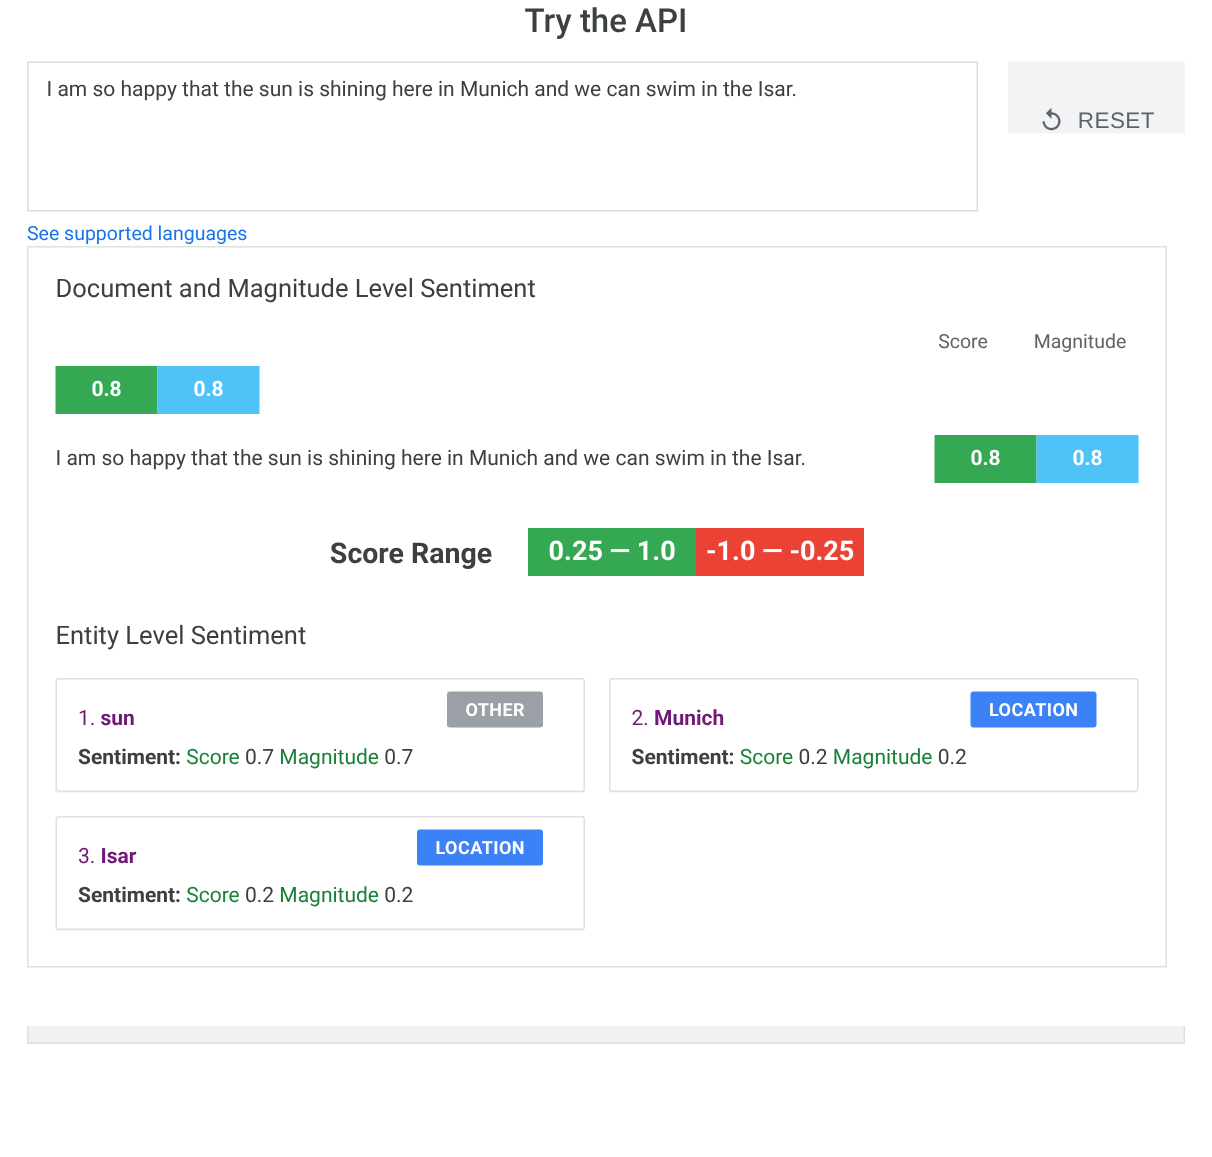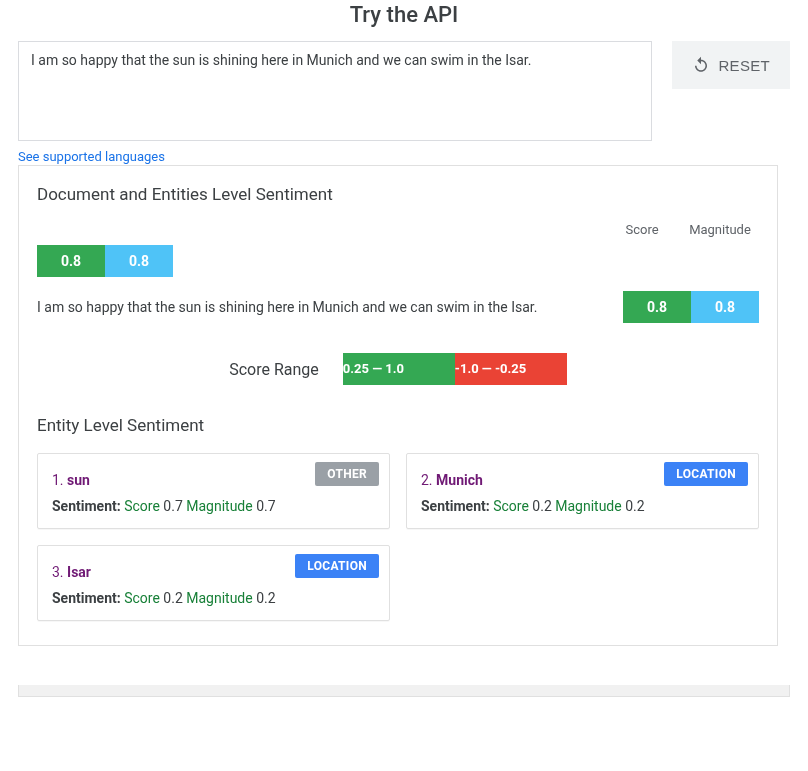--- a/index.html
+++ b/index.html
@@ -28,21 +28,21 @@
     color: #3c4043;
     resize: none;
     outline: none;
   }
   .reset-btn {
     background: #f1f3f4;
     border: none;
     height: 48px;
     padding: 0 20px;
     display: flex;
-    align-items: center;
+    align-items: flex-end;
     gap: 8px;
     font-size: 15px;
     color: #5f6368;
     cursor: pointer;
     font-weight: 500;
     letter-spacing: .3px;
   }
   .reset-icon { width: 18px; height: 18px; fill: #5f6368; }
   .lang-link {
     display: inline-block;
@@ -123,28 +123,29 @@
   .pill-green { background: #34a853; }
   .pill-blue  { background: #4fc3f7; }
   .range-row {
     display: flex;
     align-items: center;
     justify-content: center;
     gap: 24px;
     margin-top: 30px;
     margin-bottom: 30px;
   }
-  .range-label { font-weight: 400; font-size: 16px; text-align: center; }
+  .range-label { font-weight: 700; font-size: 19px; text-align: center; }
   .range-chips { display: flex; }
   .range-chip {
     width: 112px;
     height: 32px;
     line-height: 32px;
+    text-align: center;
     font-weight: 700;
-    font-size: 13px;
+    font-size: 18px;
   }
   .chip-green { background: #34a853; color: #fff; }
   .chip-yellow{ background: #fbe38c; color: #3c4043; }
   .chip-red   { background: #ea4335; color: #fff; }
   .entity-grid {
     display: grid;
     grid-template-columns: 1fr 1fr;
     gap: 16px;
     margin-top: 16px;
   }
@@ -164,21 +165,21 @@
   .entity-title b { font-weight: 700; }
   .entity-sent {
     margin-top: 10px;
     font-size: 14px;
     color: #3c4043;
   }
   .kv-key { color: #188038; }
   .tag {
     position: absolute;
     top: 8px;
-    right: 10px;
+    right: 27px;
     padding: 5px 12px;
     font-size: 12px;
     font-weight: 700;
     color: #fff;
     border-radius: 2px;
     letter-spacing: .3px;
   }
   .tag-other { background: #9aa0a6; }
   .tag-loc   { background: #3b82f6; }
   .hscroll {
@@ -202,21 +203,21 @@
       </svg>
       <span>RESET</span>
     </button>
   </div>
 
   <a href="#" class="lang-link">See supported languages</a>
 
 
   <div class="scroll-area">
     <div class="panel">
-      <div class="section-h">Document and Entities Level Sentiment</div>
+      <div class="section-h">Document and Magnitude Level Sentiment</div>
 
       <div class="headers-row">
         <div class="hdr-cell">Score</div>
         <div class="hdr-cell">Magnitude</div>
       </div>
 
       <div class="sent-row">
         <div class="pill pill-green">0.8</div>
         <div class="pill pill-blue">0.8</div>
       </div>

